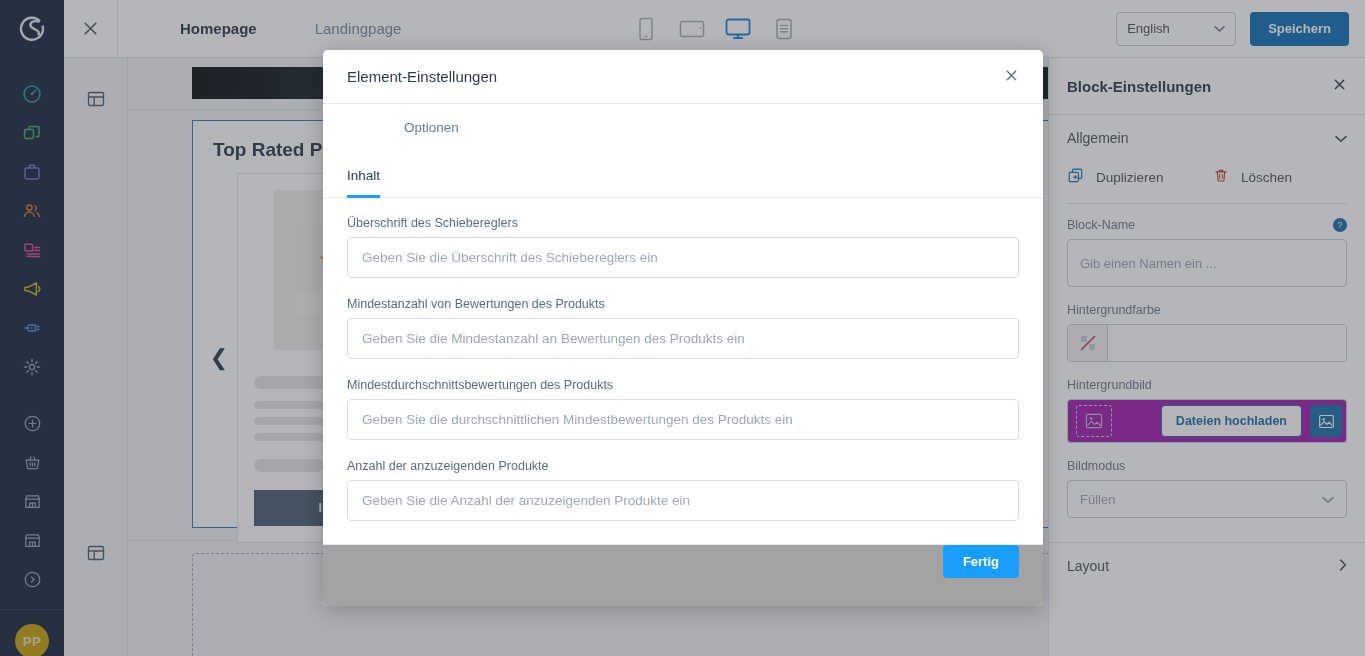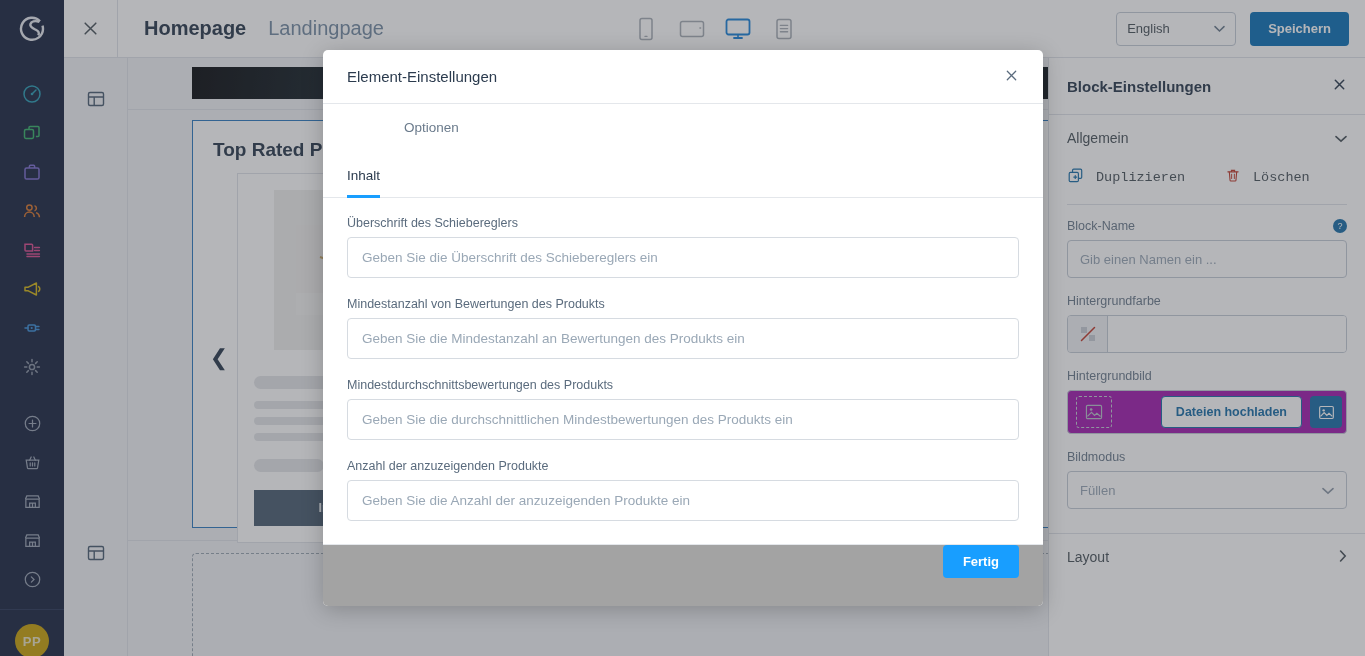--- a/index.html
+++ b/index.html
@@ -56,21 +56,21 @@
     display: flex; align-items: center;
     z-index: 4;
   }
   .topbar-close {
     width: 54px; height: 57px;
     display: flex; align-items: center; justify-content: center;
     border-right: 1px solid #dfe3e8;
     cursor: pointer;
   }
   .topbar-tabs { display: flex; align-items: center; gap: 22px; padding-left: 26px; }
-  .tb-tab { font-size: 20px; color: #758ca3; cursor: pointer; }
+  .tb-tab { font-size: 15px; color: #758ca3; cursor: pointer; margin-left: 36px; }
   .tb-tab.active { color: #2b3b4e; font-weight: bold; }
   .topbar-devices {
     position: absolute; left: 50%; transform: translateX(-50%);
     display: flex; align-items: center; gap: 18px;
   }
   .dev-ico { width: 28px; height: 30px; display:flex; align-items:center; justify-content:center; cursor:pointer; }
   .topbar-right {
     margin-left: auto; display: flex; align-items: center; gap: 14px; padding-right: 16px;
   }
   .lang-select {
@@ -180,32 +180,32 @@
     padding: 0 18px; border-bottom: 1px solid #dfe3e8;
   }
   .rp-title { font-size: 15px; font-weight: bold; color: #2b3b4e; }
   .rp-close { margin-left: auto; cursor: pointer; color:#2b3b4e; font-size: 17px; line-height:1; }
   .rp-section-head {
     height: 46px; display: flex; align-items: center; padding: 0 18px;
     font-size: 14px; color: #4a545b; cursor: pointer;
   }
   .rp-section-head .chev { margin-left: auto; }
   .rp-body { padding: 0 18px; }
-  .rp-actions { display: flex; align-items: center; gap: 18px; padding: 6px 0 16px 0; font-family: Liberation Mono, monospace; }
+  .rp-actions { display: flex; align-items: center; gap: 6px; padding: 6px 0 16px 0; }
   .rp-action { display: flex; align-items: center; gap: 12px; cursor: pointer; font-size: 13.5px; color: #4a545b; }
   .rp-action.dup { min-width: 140px; }
   .rp-hr { height: 1px; background: #dfe3e8; margin: 0 0 14px 0; }
   .rp-label { font-size: 12.5px; color: #6b7b8c; margin-bottom: 7px; display: flex; align-items: flex-start; }
   .help-dot {
     margin-left: auto; width: 14px; height: 14px; border-radius: 50%;
     background: #1a6fa8; color: #fff; font-size: 9px;
     display: flex; align-items: center; justify-content: center; cursor: pointer;
   }
   .rp-input {
-    width: 100%; height: 38px; border: 1px solid #c3cbd5; border-radius: 4px;
+    width: 100%; height: 48px; border: 1px solid #c3cbd5; border-radius: 4px;
     background: #fff; padding: 0 12px; font-size: 13px; color: #98a6b5;
     display: flex; align-items: center;
   }
   .rp-field { margin-bottom: 16px; }
   .color-row {
     display: flex; height: 38px; border: 1px solid #c3cbd5; border-radius: 4px; overflow: hidden;
   }
   .color-swatch {
     width: 40px; border-right: 1px solid #c3cbd5; background: #f1f2f5;
     display:flex; align-items:center; justify-content:center; cursor: pointer;

